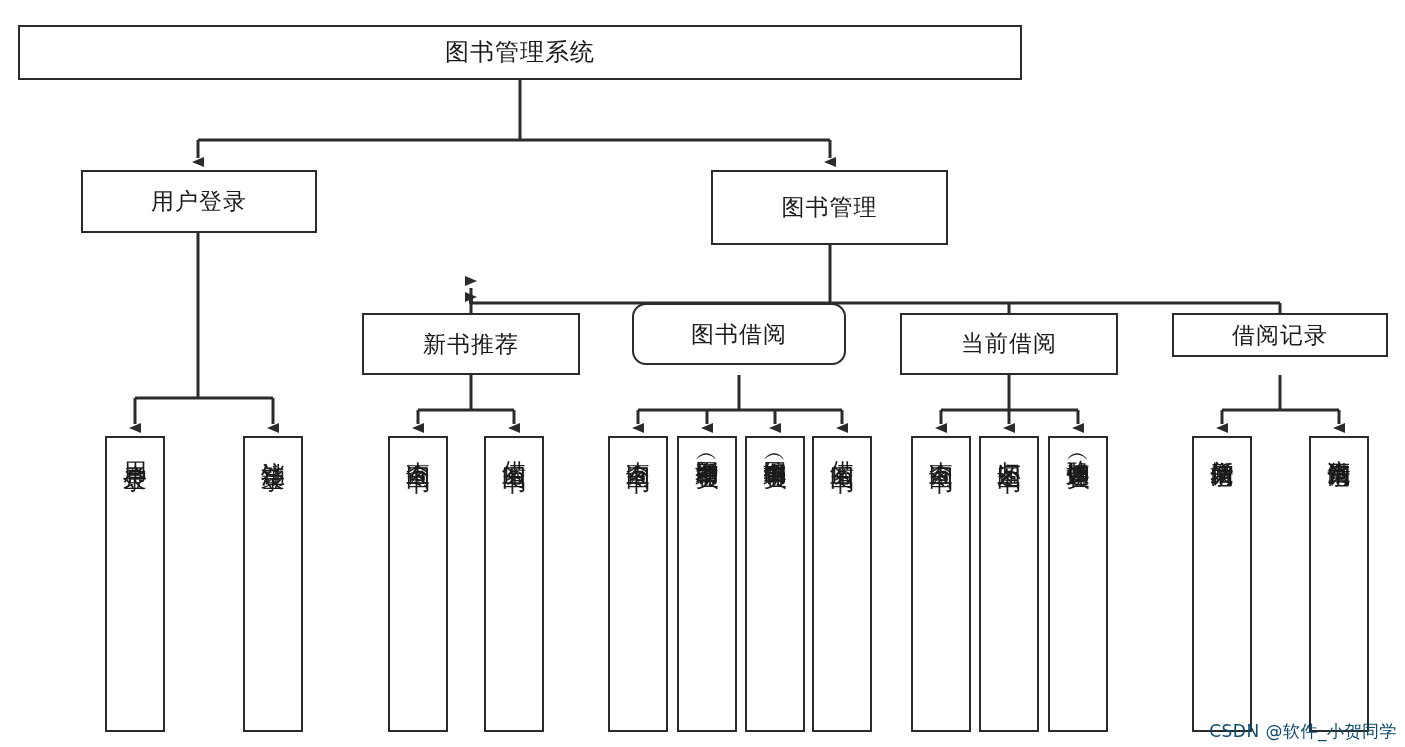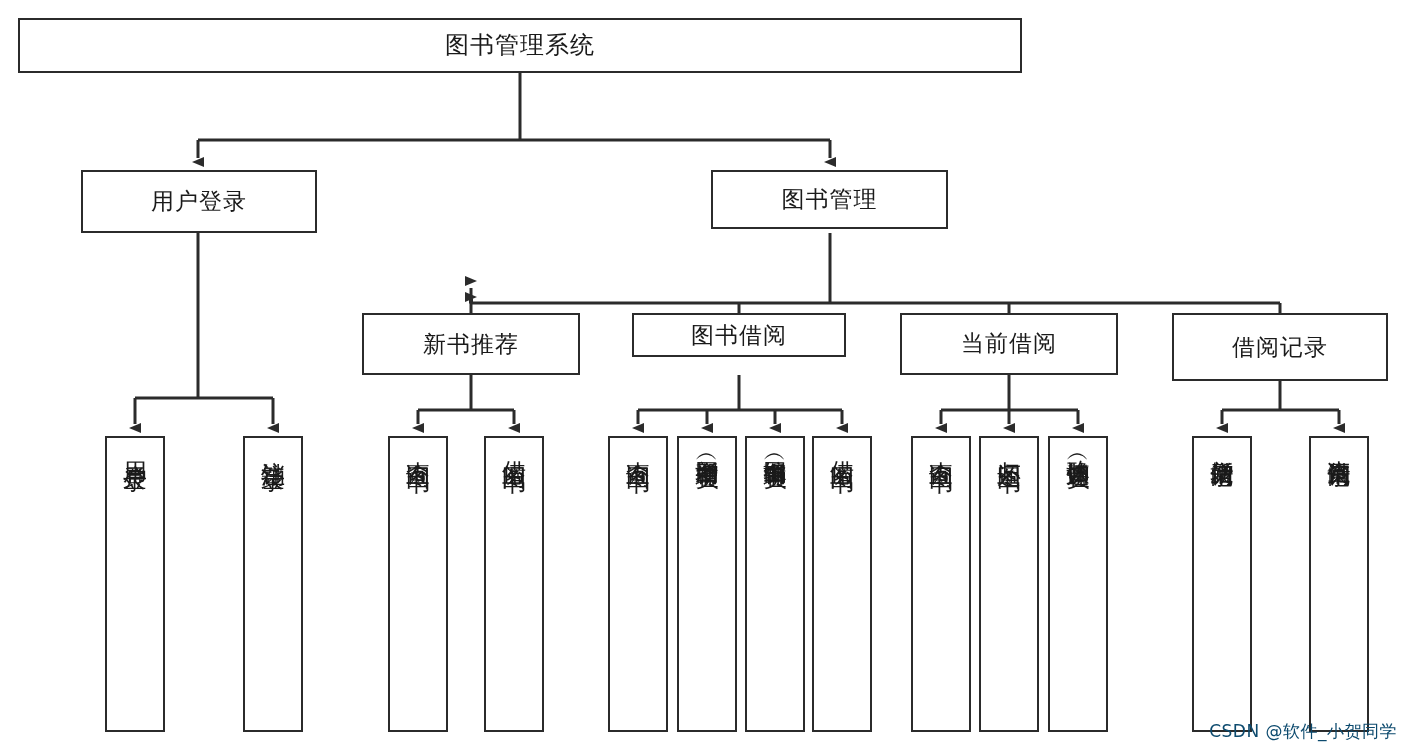--- a/index.html
+++ b/index.html
@@ -532,41 +532,41 @@
       <path d="M1009,410 L1009,424" marker-end="url(#arrow)"></path>
       <path d="M1078,410 L1078,424" marker-end="url(#arrow)"></path>
 
       <path d="M1280,375 L1280,410"></path>
       <path d="M1222,410 L1339,410"></path>
       <path d="M1222,410 L1222,424" marker-end="url(#arrow)"></path>
       <path d="M1339,410 L1339,424" marker-end="url(#arrow)"></path>
     </g>
   </svg>
 
-  <div class="node root horiz" style="left:18px; top:18px; width:1004px; height:55px;">
+  <div class="node root horiz" style="left:18px; top:25px; width:1004px; height:55px;">
     <span class="node-label">图书管理系统</span>
   </div>
 
   <div class="node horiz" style="left:81px; top:170px; width:236px; height:63px;">
     <span class="node-label">用户登录</span>
   </div>
-  <div class="node horiz" style="left:711px; top:170px; width:237px; height:59px;">
+  <div class="node horiz" style="left:711px; top:170px; width:237px; height:75px;">
     <span class="node-label">图书管理</span>
   </div>
 
   <div class="node horiz" style="left:362px; top:313px; width:218px; height:62px;">
     <span class="node-label">新书推荐</span>
   </div>
-  <div class="node horiz" style="left:632px; top:313px; width:214px; height:44px;">
+  <div class="node horiz" style="left:632px; top:303px; width:214px; height:62px;border-radius:14px;">
     <span class="node-label">图书借阅</span>
   </div>
   <div class="node horiz" style="left:900px; top:313px; width:218px; height:62px;font-family:Liberation Serif, serif;">
     <span class="node-label">当前借阅</span>
   </div>
-  <div class="node horiz" style="left:1172px; top:313px; width:216px; height:68px;">
+  <div class="node horiz" style="left:1172px; top:313px; width:216px; height:44px;">
     <span class="node-label">借阅记录</span>
   </div>
 
   <div class="node vert" style="left:105px; top:436px; width:60px; height:296px;">
     <span class="node-label">用户登录</span>
   </div>
   <div class="node vert" style="left:243px; top:436px; width:60px; height:296px;">
     <span class="node-label">注销登录</span>
   </div>
 

